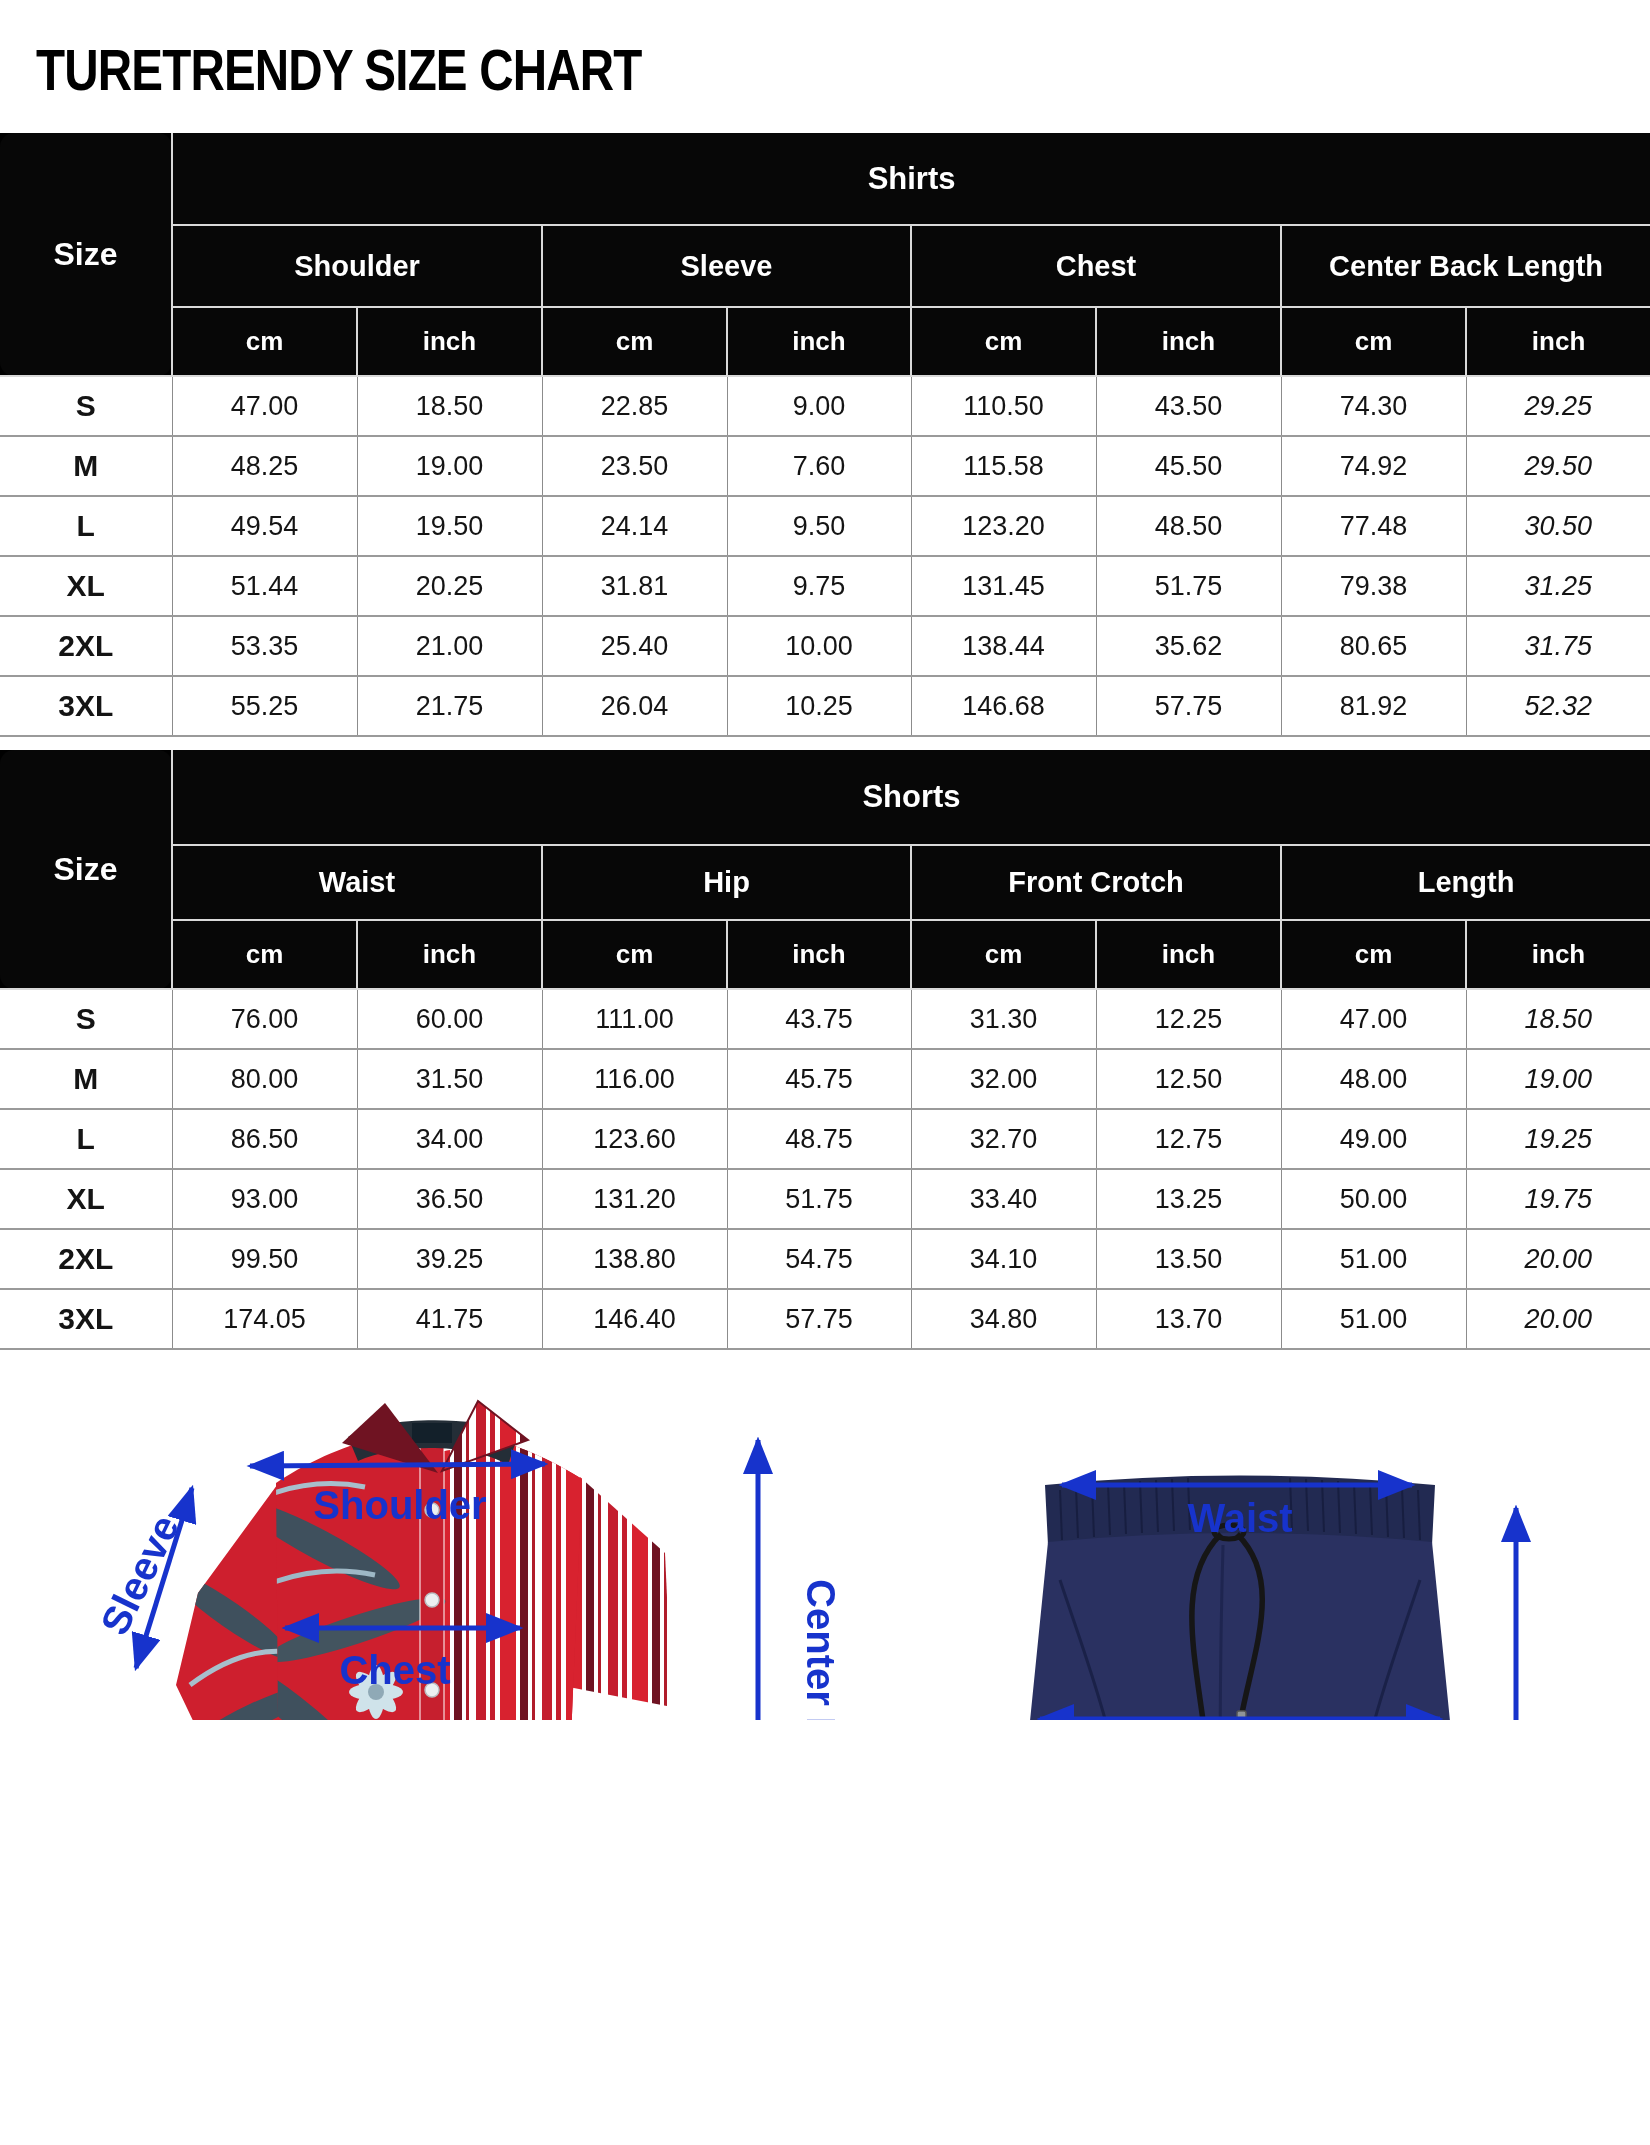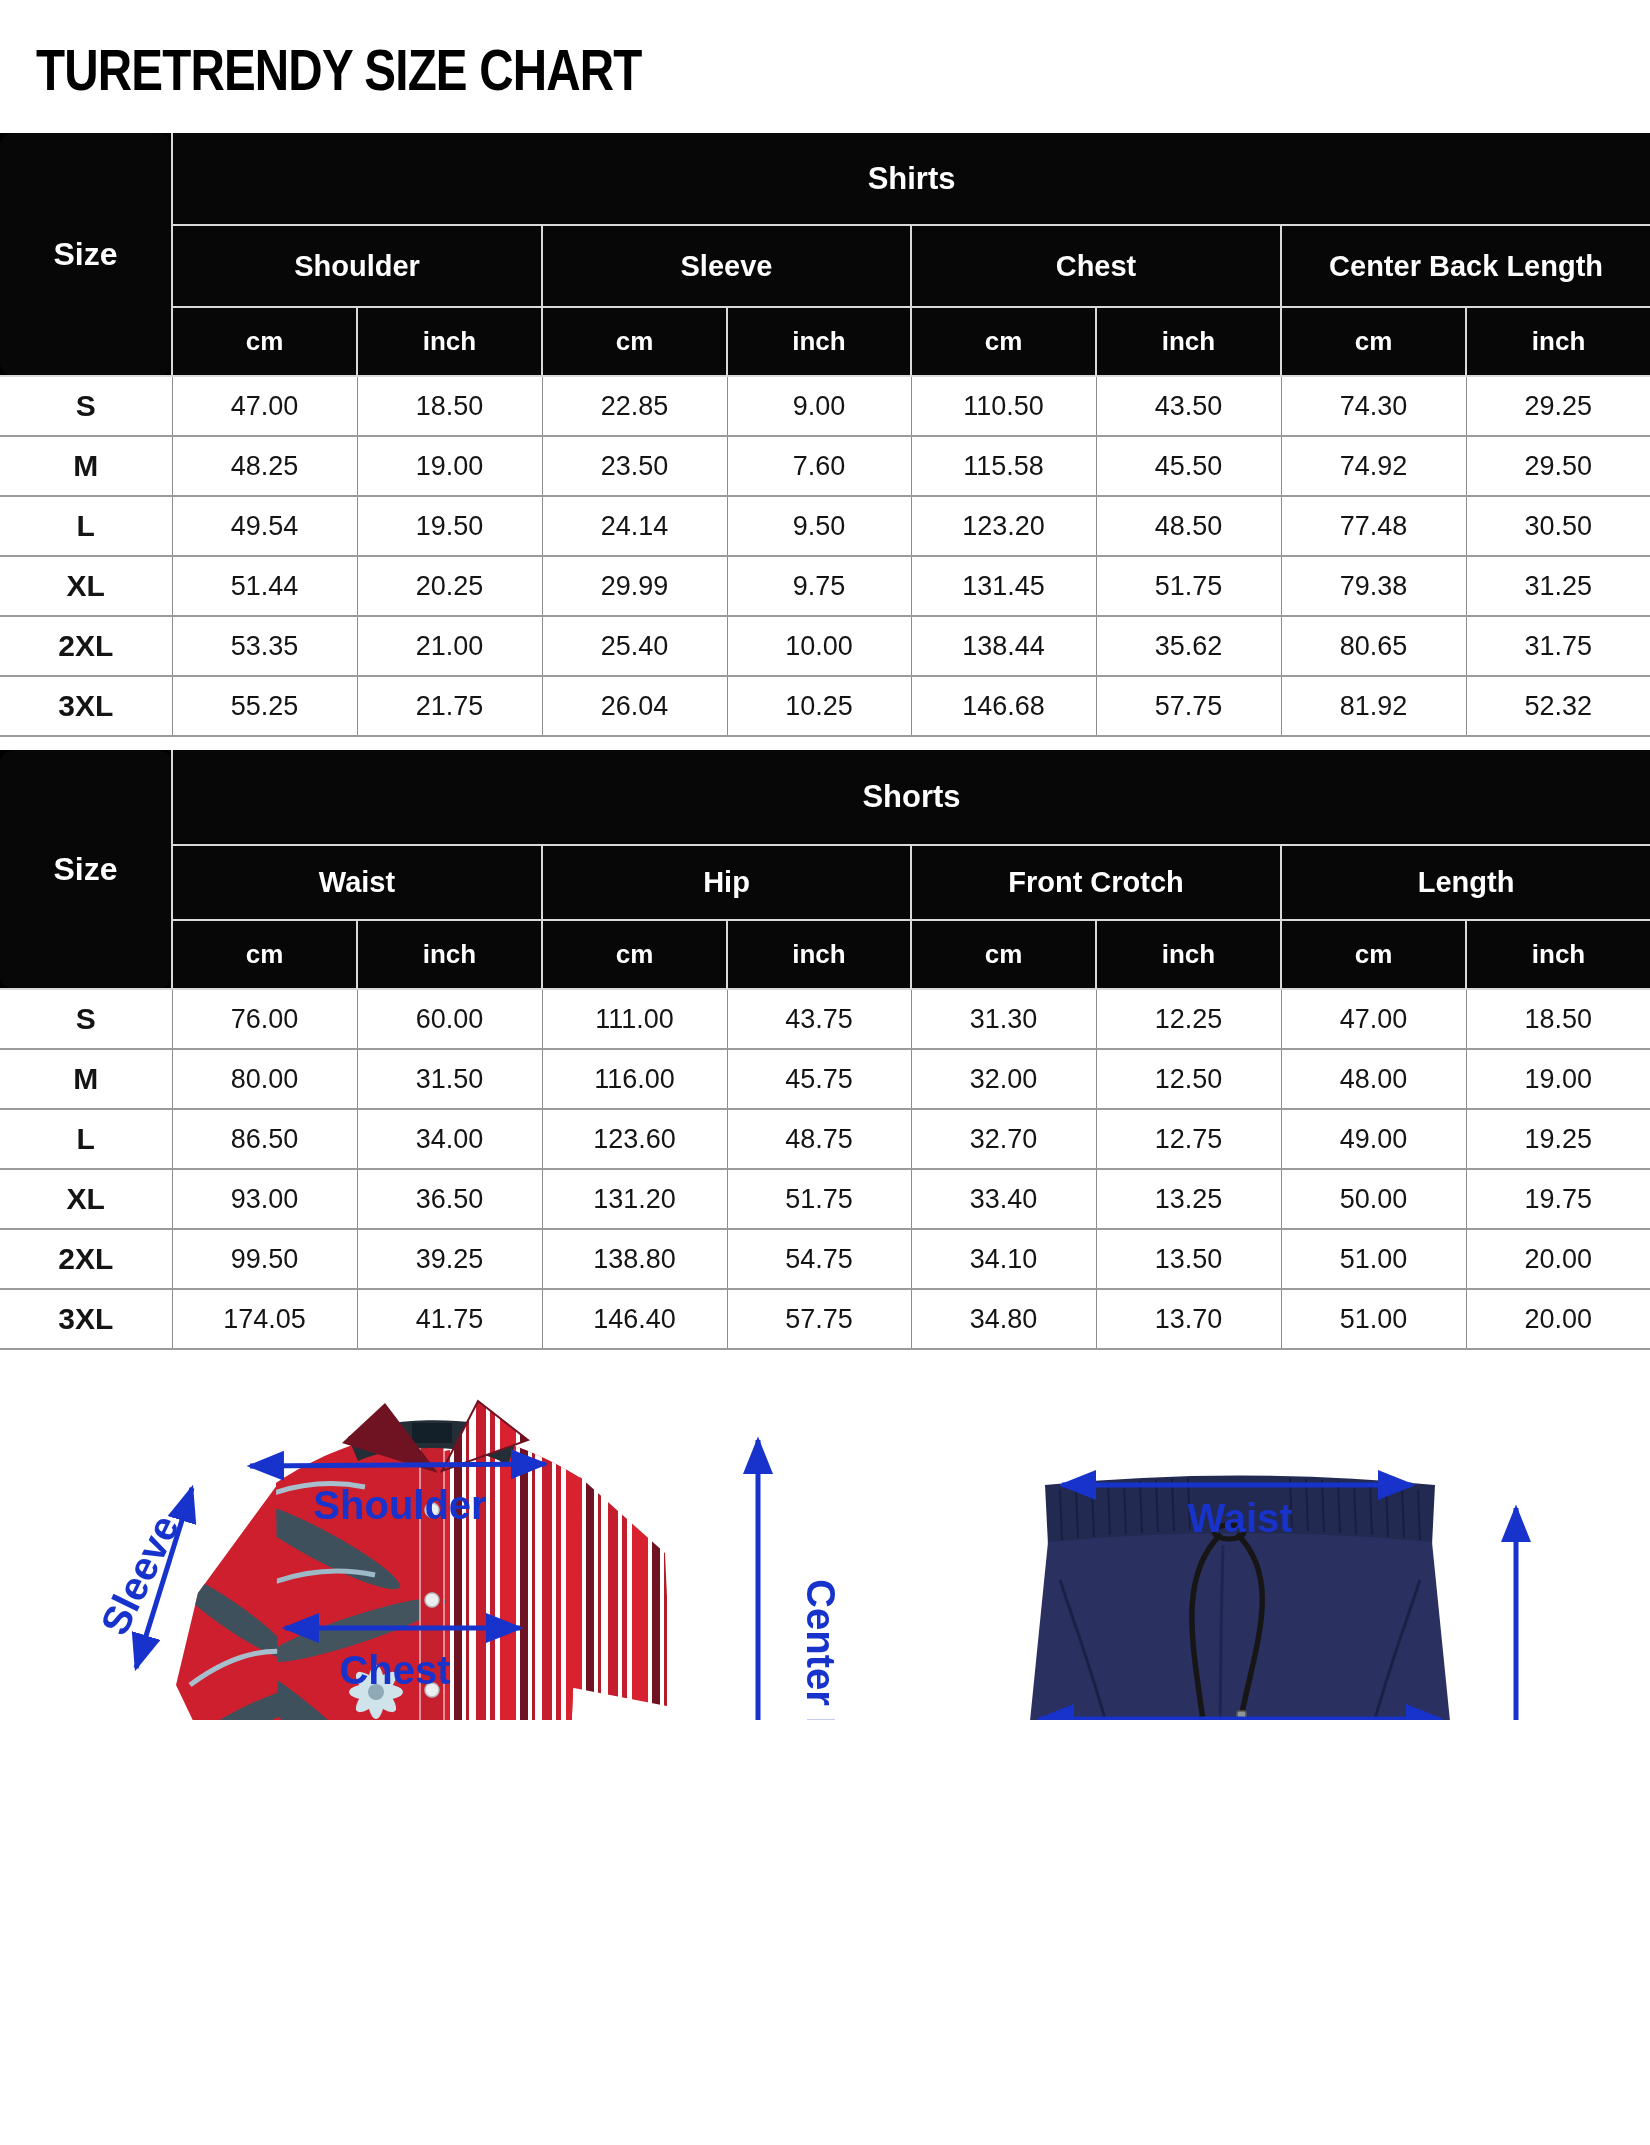--- a/index.html
+++ b/index.html
@@ -22,21 +22,21 @@
   table.sizechart td.sizecell{font-weight:700;font-size:30px;}
   tr.r-band{height:92px;} tr.r-band2{height:95px;}
   tr.r-group{height:82px;} tr.r-group2{height:75px;}
   tr.r-units{height:56px;} tr.r-units2{height:60px;}
   tr.r-data{height:60px;}
   
   table.sizechart tr:first-child th{border-top:none;}
   table.sizechart th:first-child{border-left:none;}
   table.sizechart th:last-child{border-right:none;}
   table.sizechart td:first-child{border-left:none;}
-  table.sizechart td:last-child{border-right:none;}
+  table.sizechart td:last-child{border-right:none;font-style:italic;}
   #shirtsTable{top:133px;}
   #shortsTable{top:750px;}
   
   .figure-layer{position:absolute;left:0;top:1340px;width:1650px;height:805px;}
   .fig-svg{position:absolute;}
   .measure-label{position:absolute;color:#1733cc;font-weight:700;font-size:40px;white-space:nowrap;
                  transform:translate(-50%,-50%);}
   .rot-cw{transform:translate(-50%,-50%) rotate(90deg);}
   .rot-sleeve{transform:translate(-50%,-50%) rotate(-64deg);}
 </style>
@@ -110,21 +110,21 @@
       <td>9.50</td>
       <td>123.20</td>
       <td>48.50</td>
       <td>77.48</td>
       <td>30.50</td>
     </tr>
     <tr class="r-data">
       <td class="sizecell">XL</td>
       <td>51.44</td>
       <td>20.25</td>
-      <td>29.99</td>
+      <td>31.81</td>
       <td>9.75</td>
       <td>131.45</td>
       <td>51.75</td>
       <td>79.38</td>
       <td>31.25</td>
     </tr>
     <tr class="r-data">
       <td class="sizecell">2XL</td>
       <td>53.35</td>
       <td>21.00</td>

